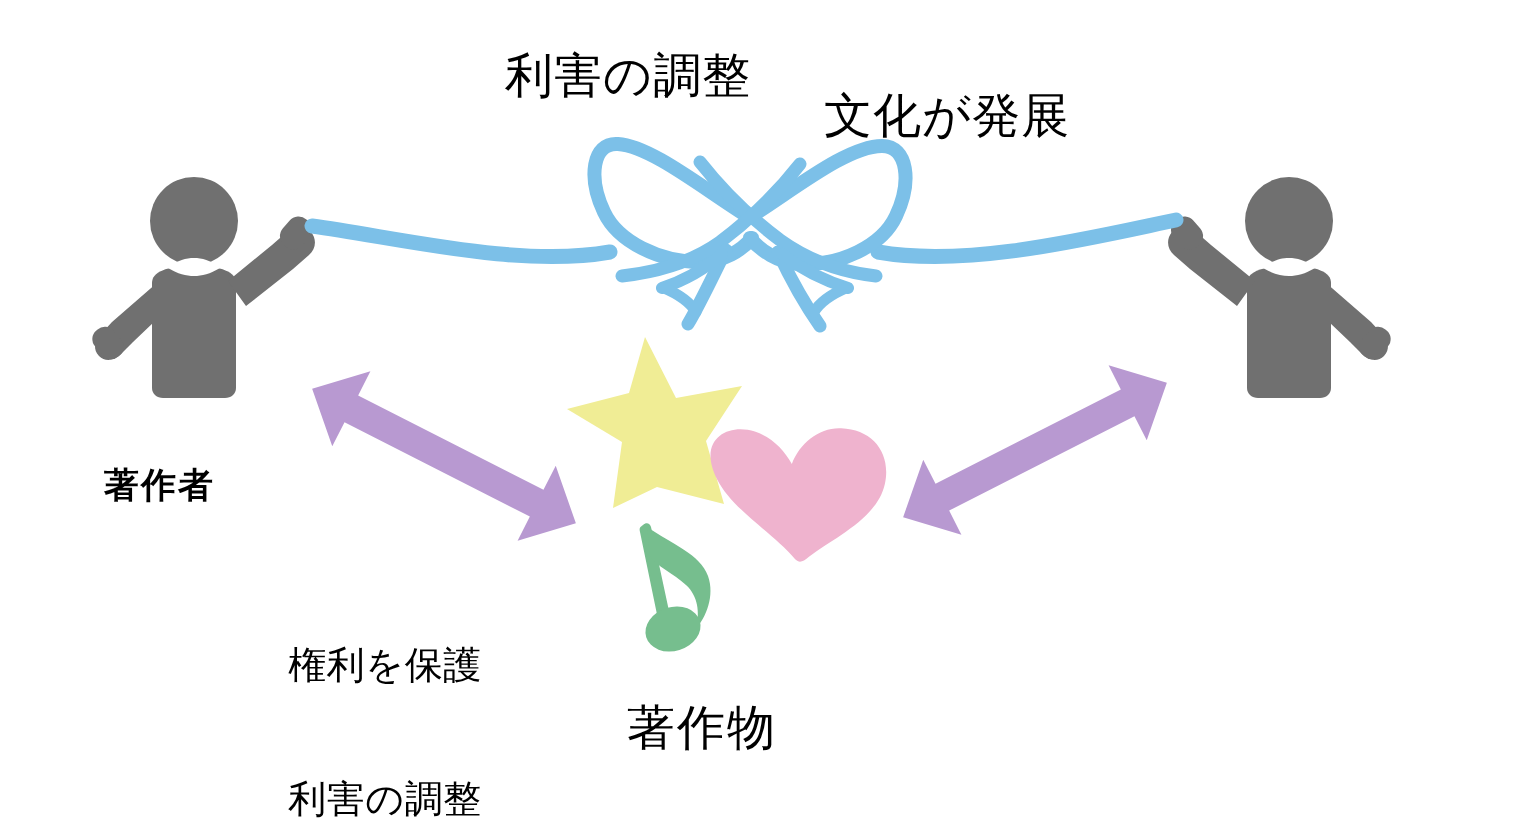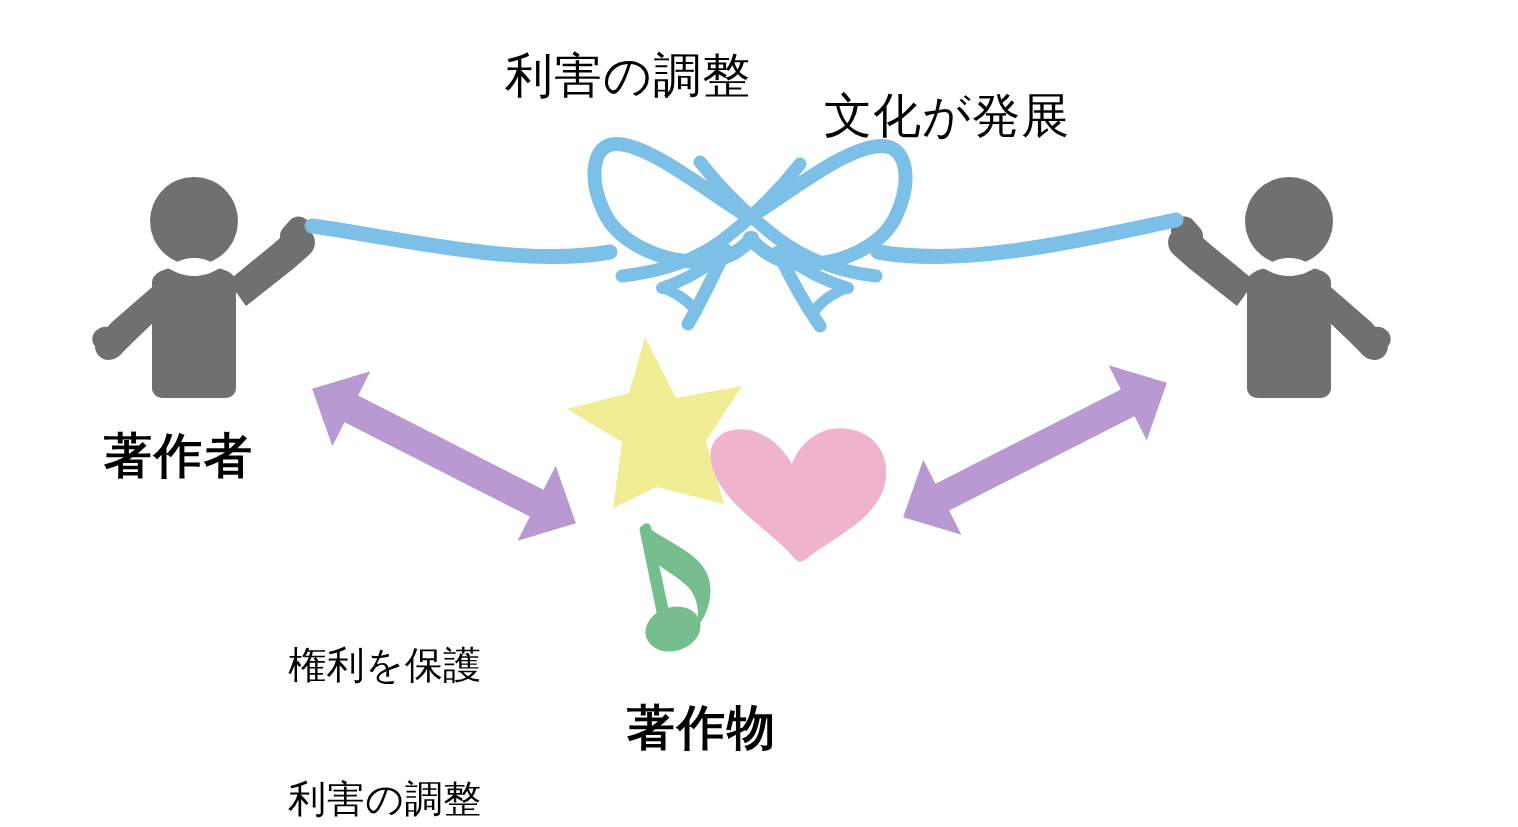--- a/index.html
+++ b/index.html
@@ -33,27 +33,28 @@
     line-height: 1.18;
     user-select: none;
   }
   .headline {
     font-size: 48px;
     font-weight: 400;
     letter-spacing: 1px;
     text-align: center;
   }
   .actor-label {
-    font-size: 48px;
+    font-size: 35px;
     font-weight: 700;
     letter-spacing: 2px;
+    margin-top: 36px;
   }
   .work-label {
     font-size: 48px;
-    font-weight: 700;
+    font-weight: 400;
     letter-spacing: 2px;
   }
   .caption {
     font-size: 38px;
     font-weight: 400;
     text-align: center;
     letter-spacing: 0.5px;
   }
   #headline-left  { left: 505px; top: 48px; }
   #headline-right { left: 824px; top: 48px; margin-top: 40px; }

